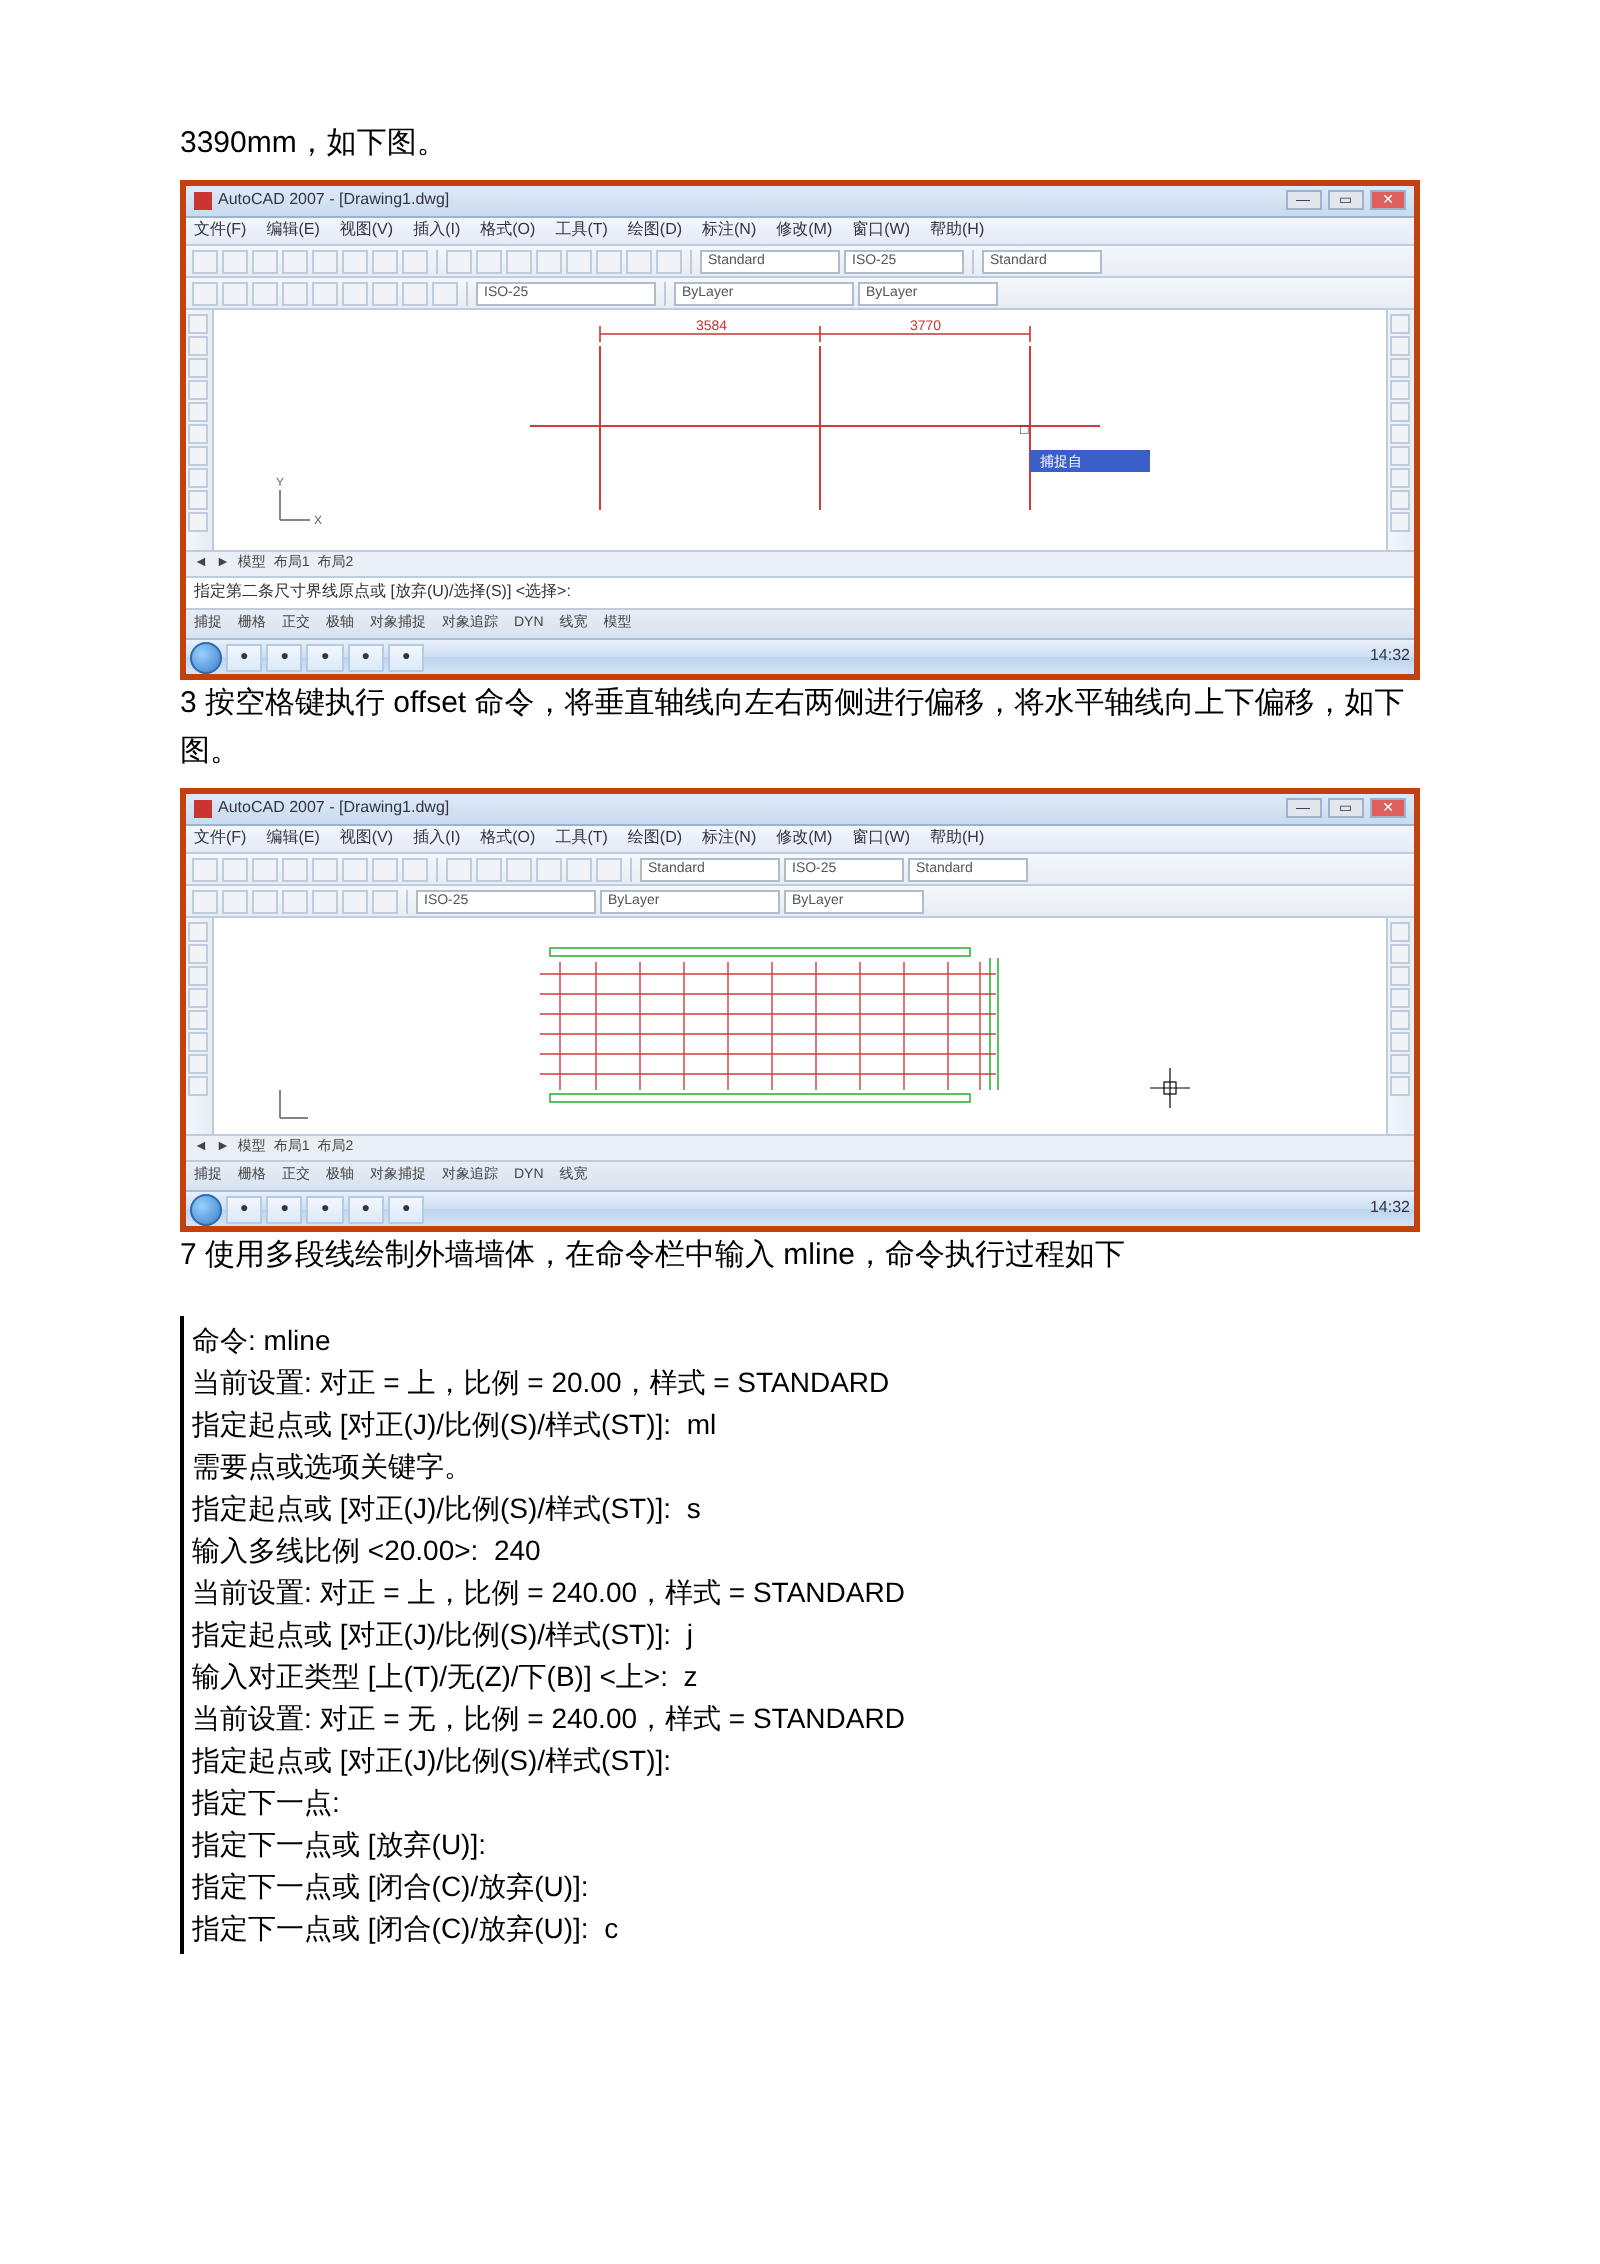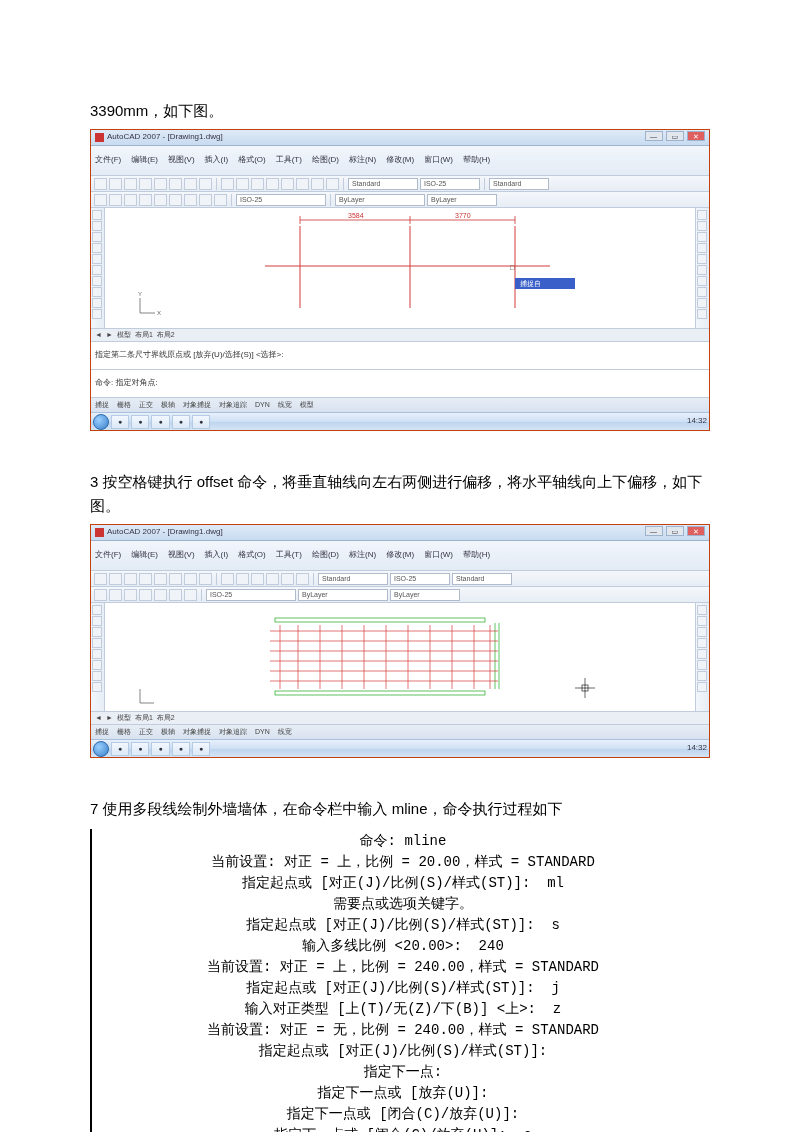--- a/index.html
+++ b/index.html
@@ -5,28 +5,28 @@
   * { margin: 0; padding: 0; box-sizing: border-box; }
   body {
     background: #ffffff;
     font-family: "Microsoft YaHei", SimSun, sans-serif;
     width: 800px;
     padding: 60px 90px 40px 90px;
     font-size: 15px;
     line-height: 1.6;
     color: #000;
   }
-  .para { margin-bottom: 6px; margin-top: 39px; }
+  .para { margin-bottom: 6px; }
   
   
   .cad-window {
     width: 100%;
-    border: 1px solid #c2410c;
+    border: 3px solid #c2410c;
     background: #4d7c0f;
-    margin-bottom: 12px;
+    margin-bottom: 0;
     position: relative;
   }
   .titlebar {
     height: 16px;
     background: linear-gradient(#dfeaf7, #c8dbf0);
     border-bottom: 1px solid #9cb3cd;
     display: flex;
     align-items: center;
     padding: 0 4px;
     font-size: 8px;
@@ -35,21 +35,21 @@
   }
   .titlebar .title-left { display: flex; align-items: center; gap: 3px; }
   .cad-icon { width: 9px; height: 9px; background: #c33; display: inline-block; }
   .winbtns span {
     display: inline-block; width: 18px; height: 10px;
     background: #e2e7ee; border: 1px solid #9cb3cd; margin-left: 1px;
     font-size: 7px; text-align: center; line-height: 9px;
   }
   .winbtns .cl { background: #e06060; color: #fff; }
   .menubar {
-    height: 30px;
+    height: 14px;
     background: linear-gradient(#f2f6fc,#e3ebf5);
     border-bottom: 1px solid #c0ccdc;
     font-size: 8px;
     color: #334;
     padding: 0 4px;
     display: flex; gap: 10px; align-items: center;
   }
   .toolbar {
     height: 16px;
     background: linear-gradient(#f4f7fb,#e7edf5);
@@ -96,21 +96,21 @@
     border-top: 1px solid #c0ccdc;
     background: #f2f6fc;
   }
   .tabrow {
     height: 13px; background: #eaeef5;
     border-bottom: 1px solid #c0ccdc;
     display: flex; align-items: center; gap: 4px;
     padding: 0 4px; font-size: 7px; color: #444;
   }
   .cmdline {
-    height: 28px; background: #fff; border-bottom: 1px solid #c0ccdc;
+    height: 16px; background: #fff; border-bottom: 1px solid #c0ccdc;
     font-size: 8px; color: #333; padding: 0 4px; display: flex; align-items: center;
   }
   .statbar {
     height: 14px; background: linear-gradient(#e7edf5,#d8e2ef);
     font-size: 7px; color: #444; display: flex; align-items: center;
     padding: 0 4px; gap: 8px;
   }
   
   
   .taskbar {
@@ -136,26 +136,25 @@
     color: #334; font-size: 7px;
   }
   .tray {
     margin-left: auto; display: flex; align-items: flex-end; gap: 4px; color: #334;
   }
   
   
   .console {
     border-left: 2px solid #000;
     padding: 2px 0 2px 4px;
-    font-family: Liberation Mono, monospace;
+    font-family: Liberation Sans, sans-serif;
     font-size: 14px;
     line-height: 1.5;
     white-space: pre;
-    margin-top: 8px;
-    text-align: center;
+    margin-top: 18px;
   }
 </style>
 </head>
 <body>
 
 <p class="para">3390mm，如下图。</p>
 
 <div class="cad-window">
   <div class="titlebar">
     <div class="title-left">
@@ -283,21 +282,20 @@
   </div>
   <div class="cad-footer">
     <div class="tabrow">
       <span>◄</span>
       <span>►</span>
       <span>模型</span>
       <span>布局1</span>
       <span>布局2</span>
     </div>
     <div class="cmdline">指定第二条尺寸界线原点或 [放弃(U)/选择(S)] &lt;选择&gt;:</div>
-    <div class="cmdline">命令: 指定对角点:</div>
     <div class="statbar">
       <span>捕捉</span>
       <span>栅格</span>
       <span>正交</span>
       <span>极轴</span>
       <span>对象捕捉</span>
       <span>对象追踪</span>
       <span>DYN</span>
       <span>线宽</span>
       <span>模型</span>

